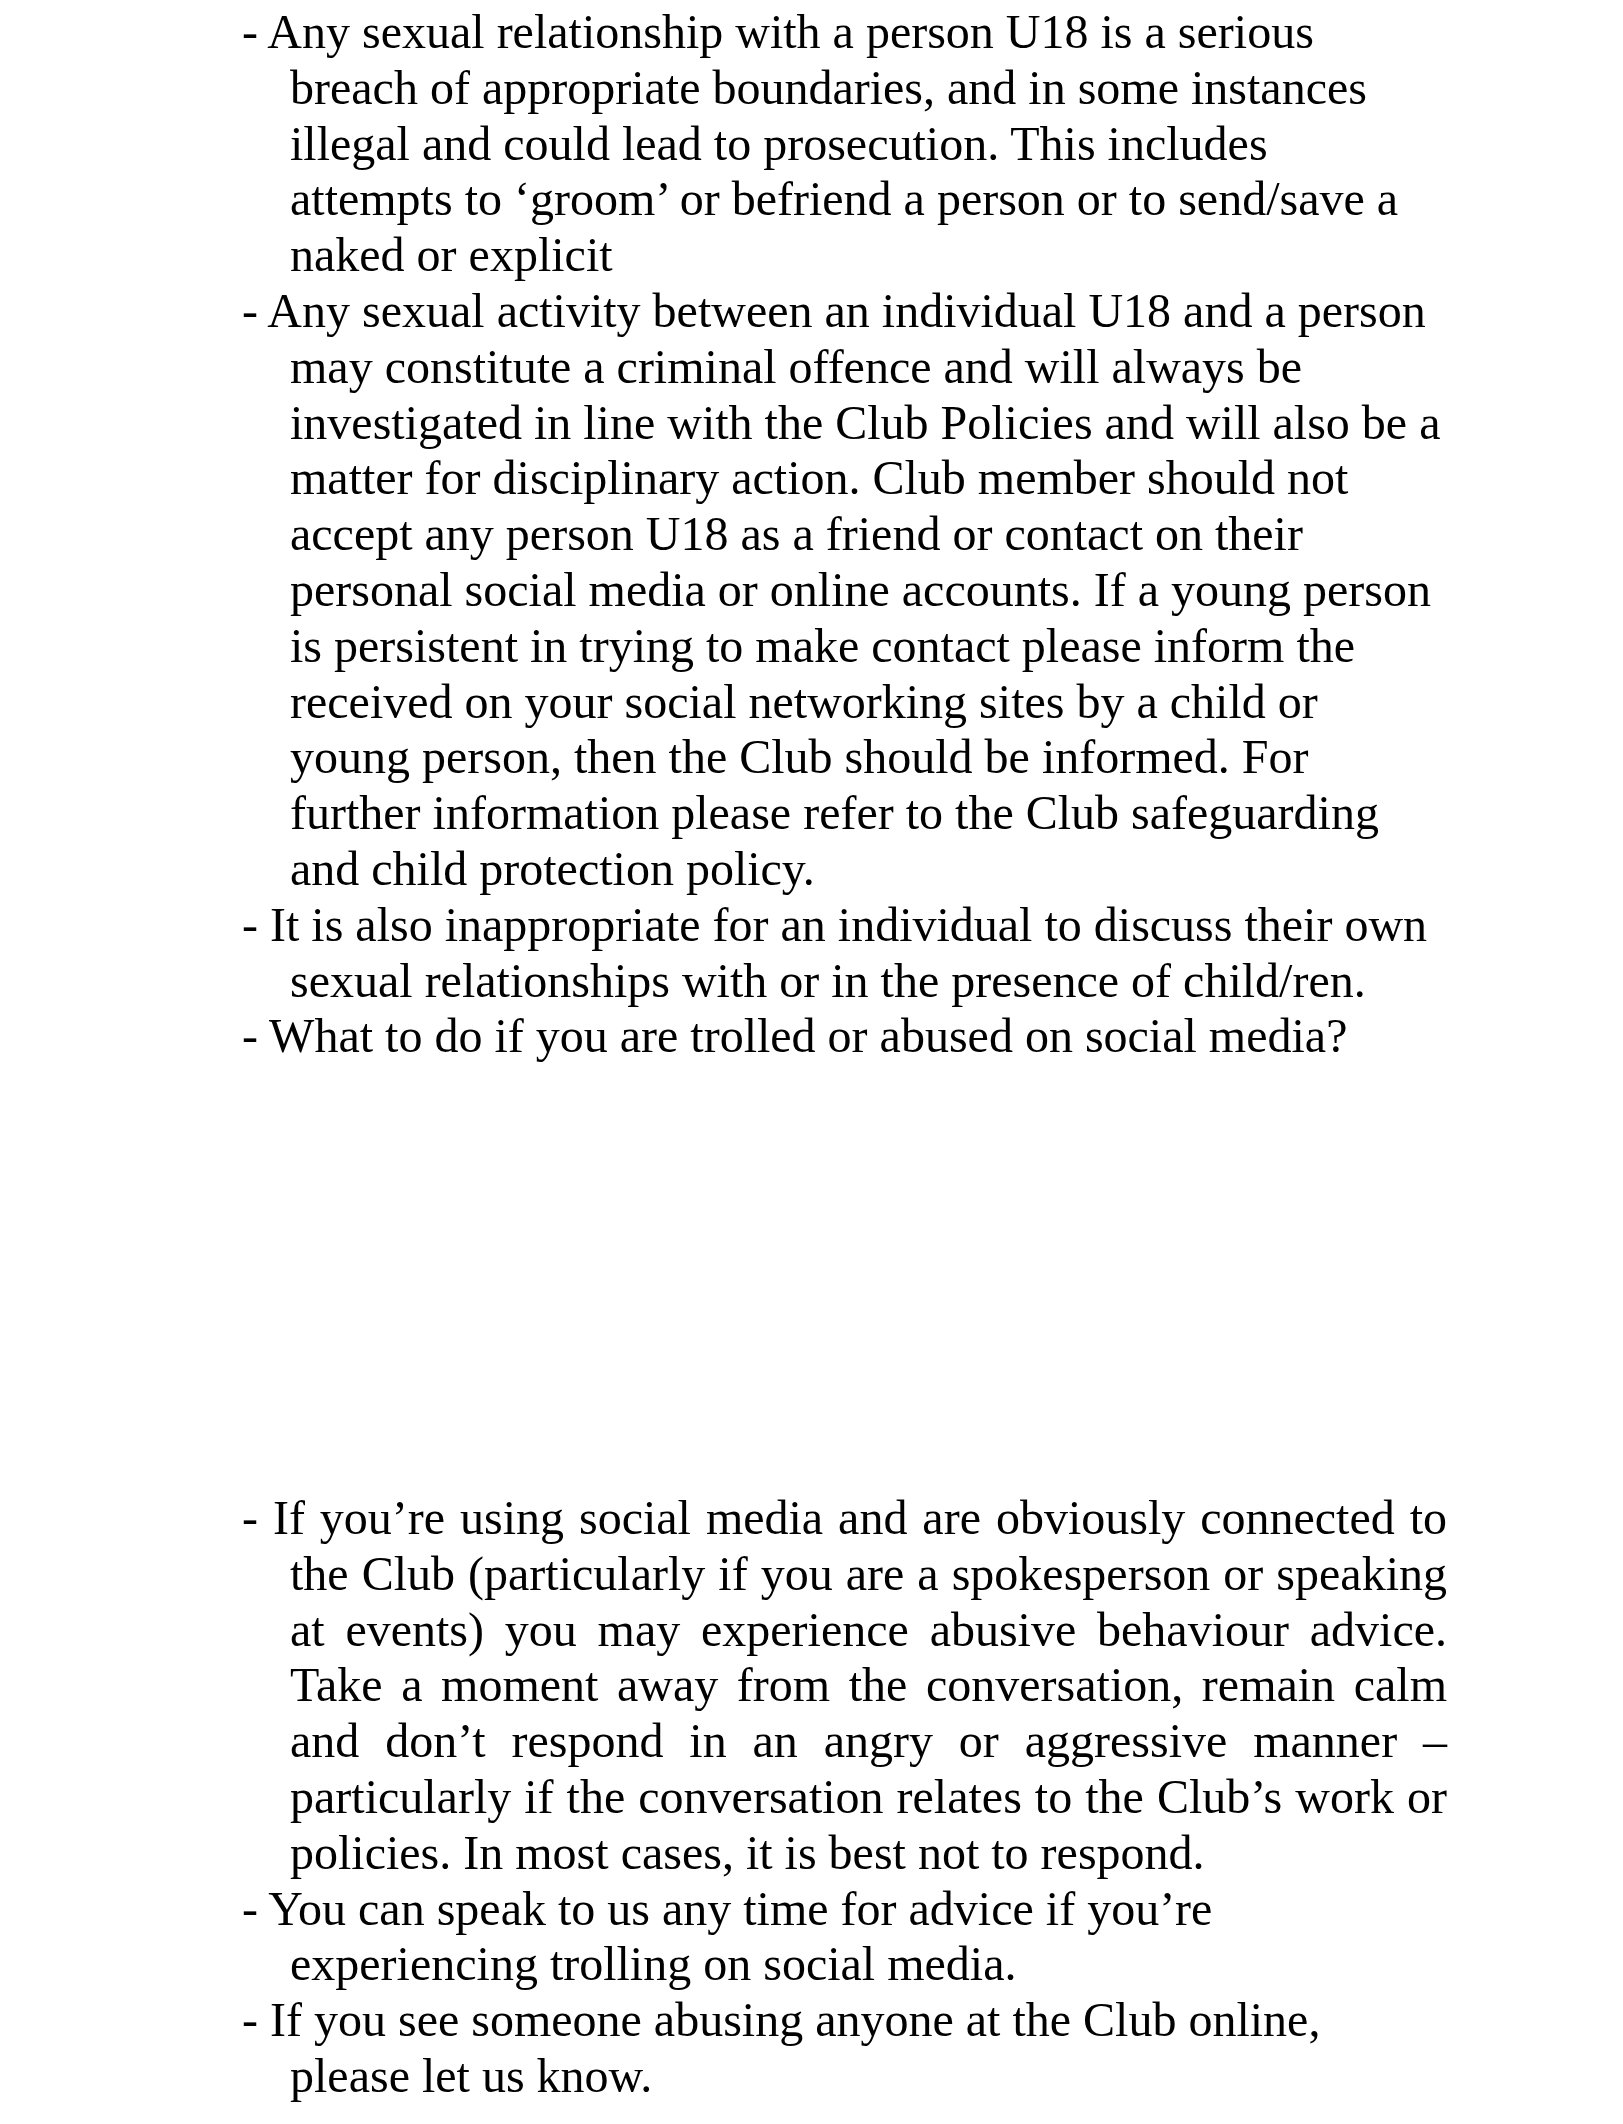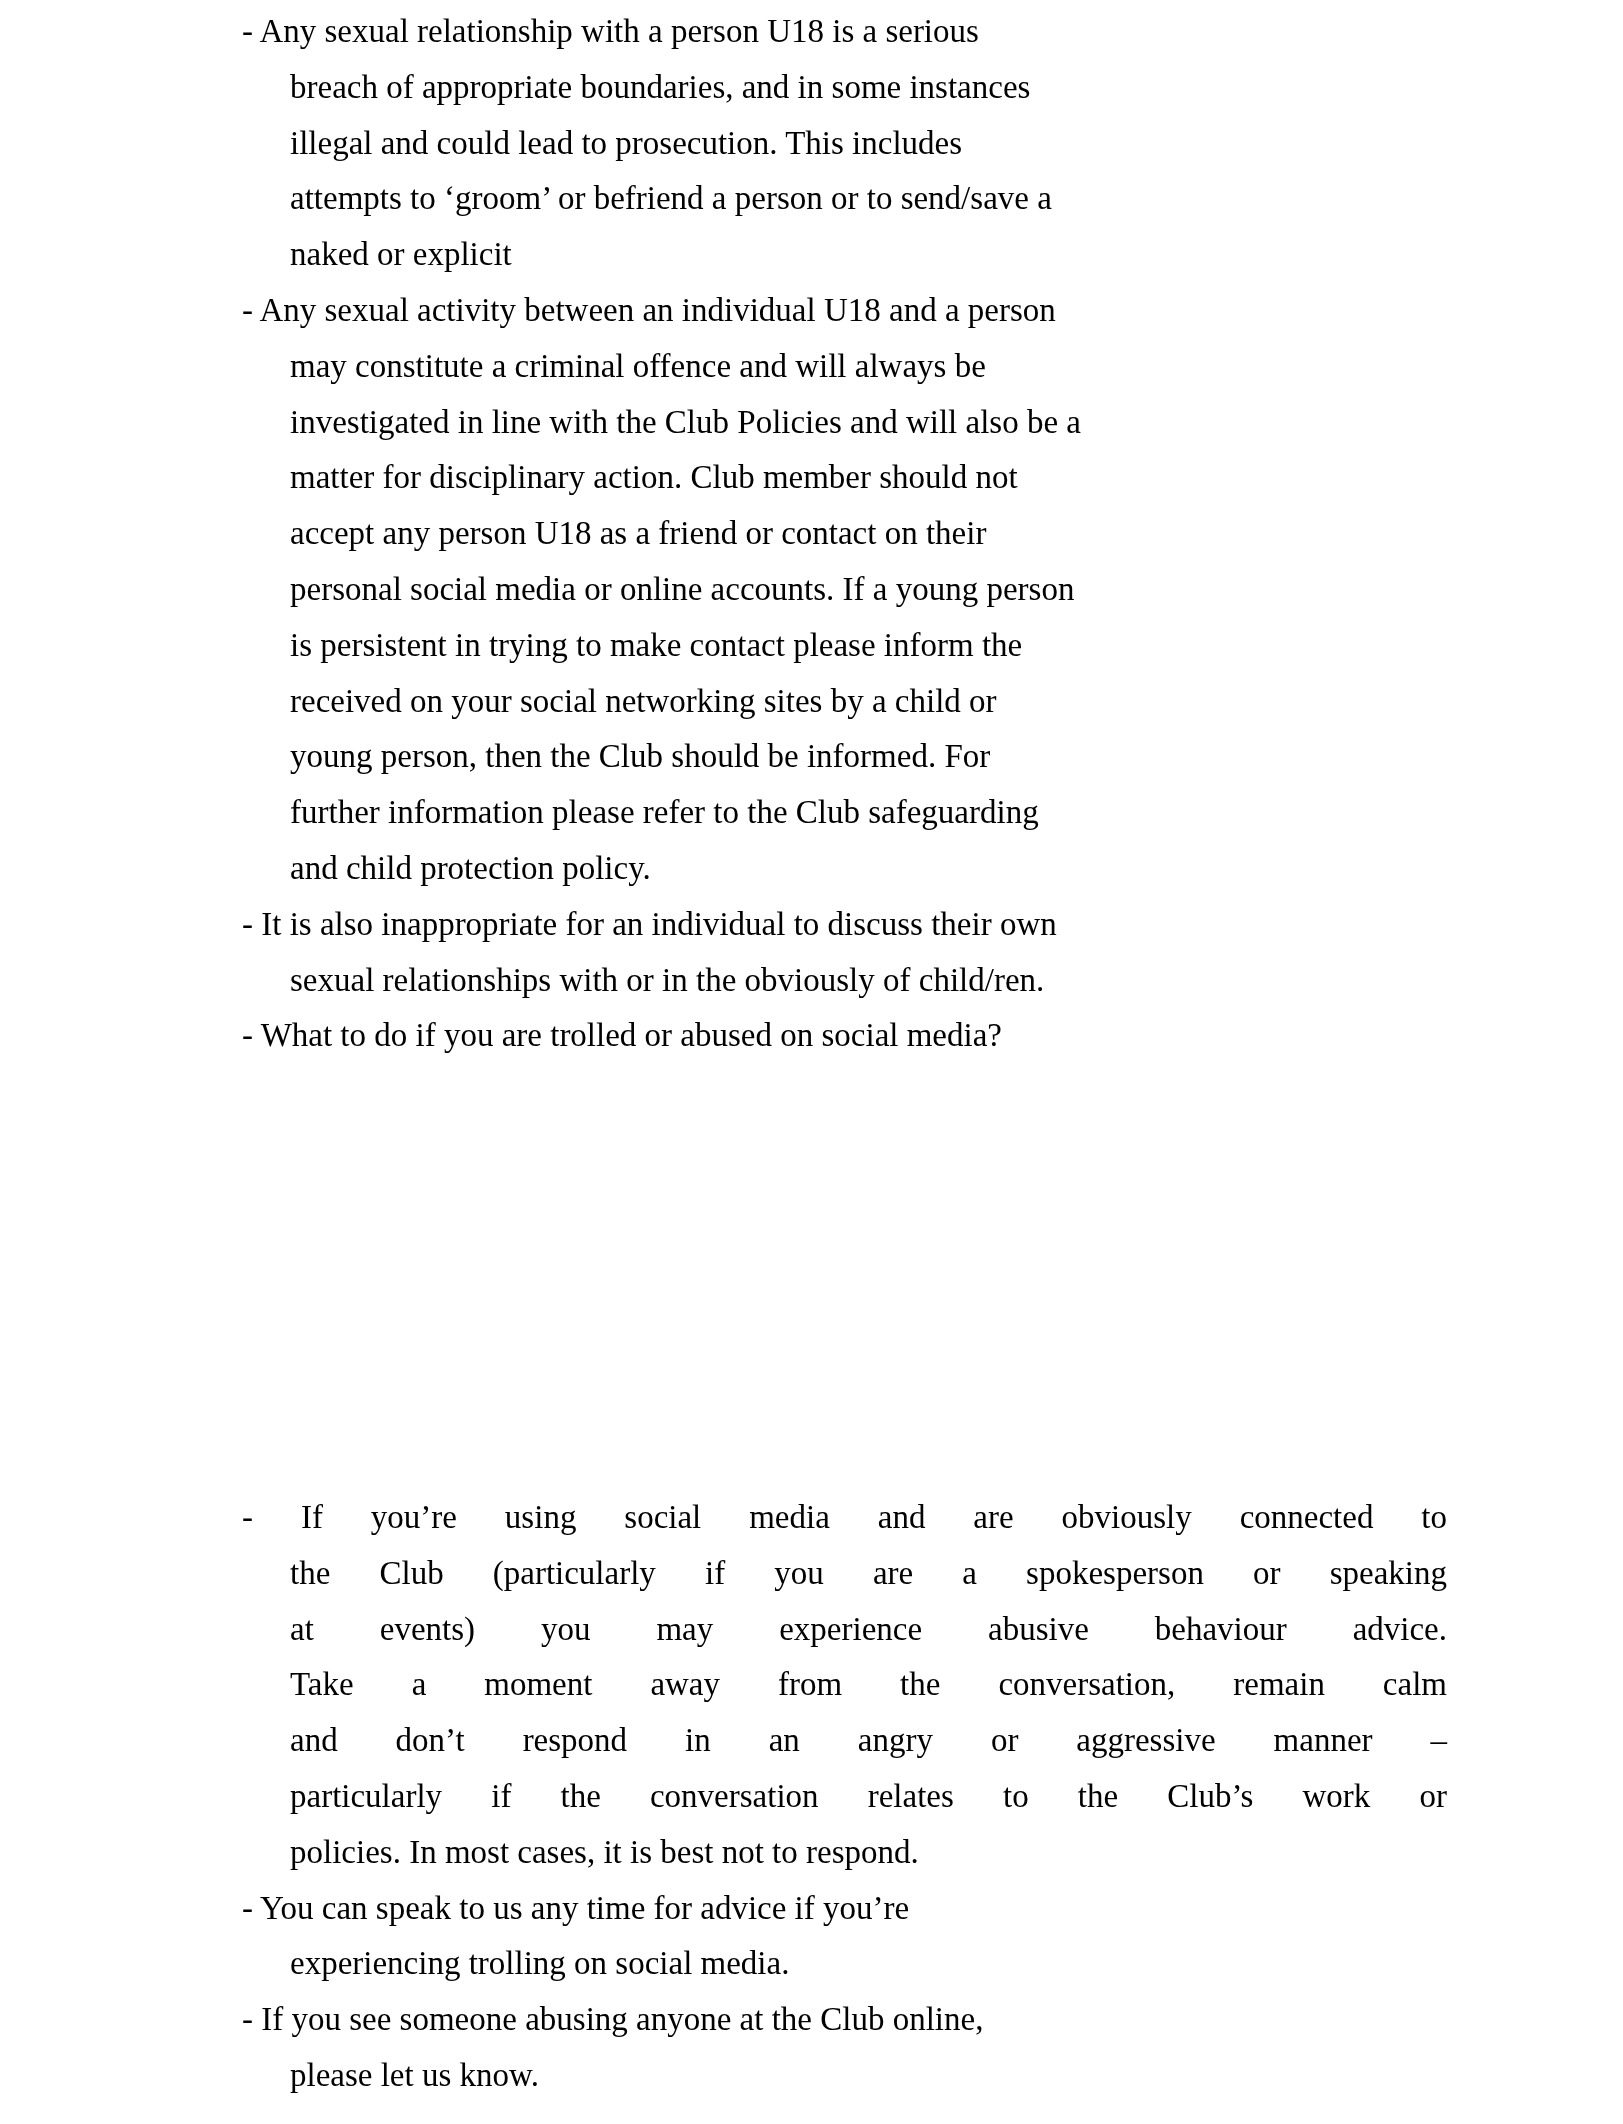--- a/index.html
+++ b/index.html
@@ -3,21 +3,21 @@
 <meta charset="utf-8">
 <style>
   html, body { margin: 0; padding: 0; background: #ffffff; }
   .page {
     position: relative;
     width: 1623px;
     height: 2124px;
     background: #ffffff;
     color: #000000;
     font-family: "Liberation Serif", "DejaVu Serif", serif;
-    font-size: 33px;
+    font-size: 48px;
     overflow: hidden;
   }
   .textblock { position: absolute; left: 0; width: 1623px; }
   .para { margin: 0; padding: 0; }
   .line {
     margin-left: 290px;
     line-height: 55.8px;
     white-space: pre;
     font-kerning: normal;
   }
@@ -50,21 +50,21 @@
         <div class="line cont">accept any person U18 as a friend or contact on their</div>
         <div class="line cont">personal social media or online accounts. If a young person</div>
         <div class="line cont">is persistent in trying to make contact please inform the</div>
         <div class="line cont">received on your social networking sites by a child or</div>
         <div class="line cont">young person, then the Club should be informed. For</div>
         <div class="line cont">further information please refer to the Club safeguarding</div>
         <div class="line cont">and child protection policy.</div>
       </div>
       <div class="para">
         <div class="line first">- It is also inappropriate for an individual to discuss their own</div>
-        <div class="line cont">sexual relationships with or in the obviously of child/ren.</div>
+        <div class="line cont">sexual relationships with or in the presence of child/ren.</div>
       </div>
       <div class="para">
         <div class="line first">- What to do if you are trolled or abused on social media?</div>
       </div>
     </section>
   <section class="textblock" style="top: 1462px; margin-top: 28px;">
       <div class="para">
         <div class="line first fill">- If you’re using social media and are obviously connected to</div>
         <div class="line cont fill">the Club (particularly if you are a spokesperson or speaking</div>
         <div class="line cont fill">at events) you may experience abusive behaviour advice.</div>

